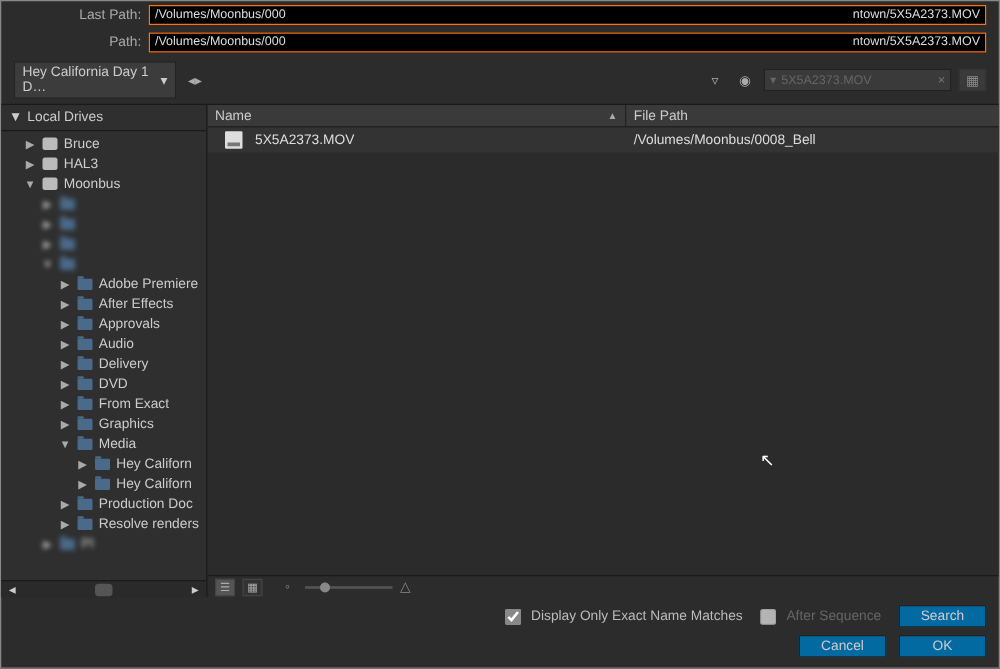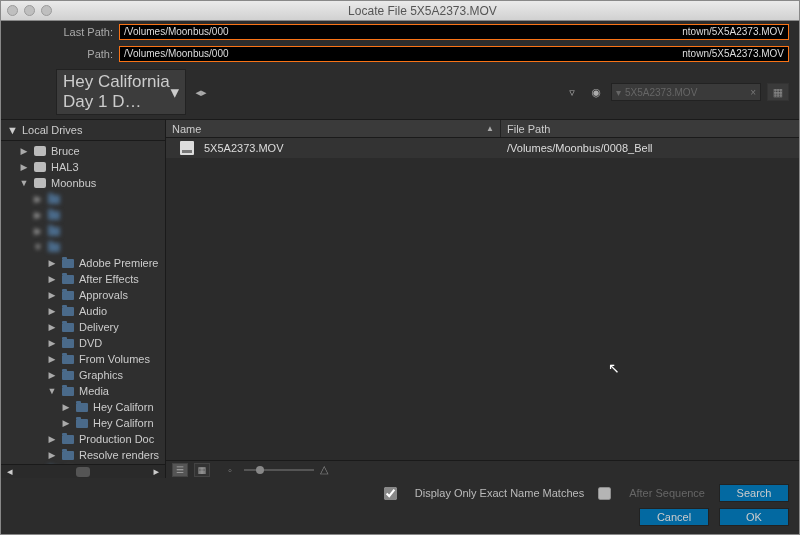--- a/index.html
+++ b/index.html
@@ -6,21 +6,21 @@
   body { background: #9d9d9d; width: 800px; height: 535px; overflow: hidden; font-size: 11px; color: #ccc; }
   .window { background: #2c2c2c; width: 800px; height: 535px; display: flex; flex-direction: column; border: 1px solid #888; }
   .titlebar { height: 20px; background: linear-gradient(#eaeaea,#d1d1d1); display: flex; align-items: center; padding: 0 6px; border-bottom: 1px solid #888; }
   .traffic { display: flex; gap: 6px; }
   .dot { width: 11px; height: 11px; border-radius: 50%; background: #bfbfbf; border: 1px solid #9b9b9b; }
   .title { flex: 1; text-align: center; color: #555; font-size: 12px; }
   .pathrow { display: flex; align-items: center; padding: 3px 10px; gap: 6px; margin-left: 47px; }
   .pathlabel { width: 55px; text-align: right; color: #aaa; font-size: 11px; }
   .pathfield { flex: 1; height: 16px; background: #000000; border: 1px solid #f97316; color: #ddd; font-size: 10px; padding: 1px 4px; overflow: hidden; white-space: nowrap; position: relative; }
   .toolbar { display: flex; align-items: center; padding: 4px 10px; gap: 6px; border-bottom: 1px solid #1a1a1a; }
-  .dropdown { background: #3c3c3c; border: 1px solid #222; color: #ccc; font-size: 17px; padding: 2px 6px; width: 130px; display: flex; justify-content: space-between; align-items: center; margin-left: 45px; }
+  .dropdown { background: #3c3c3c; border: 1px solid #222; color: #ccc; font-size: 11px; padding: 2px 6px; width: 130px; display: flex; justify-content: space-between; align-items: center; }
   .flexspace { flex: 1; }
   .iconbtn { width: 18px; height: 16px; display: flex; align-items: center; justify-content: center; color: #aaa; }
   .searchbox { width: 150px; height: 18px; background: #3a3a3a; border: 1px solid #222; color: #666; font-size: 10px; padding: 0 4px; display: flex; align-items: center; gap: 4px; }
   .searchbox .clear { margin-left: auto; color: #777; }
   .binbtn { width: 22px; height: 18px; display: flex; align-items: center; justify-content: center; color: #888; border: 1px solid #333; background: #3a3a3a; }
   .main { flex: 1; display: flex; min-height: 0; }
   .sidebar { width: 165px; background: #2f2f2f; border-right: 1px solid #1a1a1a; display: flex; flex-direction: column; overflow: hidden; }
   .sidehdr { padding: 4px 6px; border-bottom: 1px solid #1a1a1a; color: #ccc; font-size: 11px; display: flex; align-items: center; gap: 4px; }
   .tree { flex: 1; overflow: hidden; font-size: 11px; padding: 2px 0; }
   .node { display: flex; align-items: center; height: 16px; gap: 4px; padding-right: 2px; white-space: nowrap; overflow: hidden; }
@@ -45,39 +45,31 @@
   .row { display: flex; height: 20px; align-items: center; background: #333; font-size: 11px; color: #ddd; }
   .row .col-name { border-right: none; }
   .fileic { width: 14px; height: 14px; background: #ddd; border-radius: 1px; margin-right: 6px; margin-left: 8px; position: relative; }
   .fileic::after { content: ""; position: absolute; bottom: 2px; left: 2px; width: 10px; height: 3px; background: #777; }
   .viewbar { height: 18px; border-top: 1px solid #1a1a1a; display: flex; align-items: center; padding: 0 6px; gap: 6px; }
   .vbbtn { width: 16px; height: 14px; border: 1px solid #444; background: #333; display: flex; align-items: center; justify-content: center; font-size: 9px; color: #aaa; }
   .vbbtn.active { background: #555; }
   .slider { width: 70px; height: 2px; background: #555; margin-left: 6px; position: relative; }
   .slider::after { content: ""; position: absolute; left: 12px; top: -3px; width: 8px; height: 8px; background: #888; border-radius: 4px; }
   .bottombar { padding: 6px 10px 2px; display: flex; justify-content: flex-end; align-items: center; gap: 14px; font-size: 11px; }
-  .chk { display: flex; align-items: center; gap: 18px; color: #bbb; }
+  .chk { display: flex; align-items: center; gap: 8px; color: #bbb; }
   .chk input { accent-color: #888; }
   .chk.dis { color: #666; }
   .btn { width: 70px; height: 18px; background: #0369a1; border: 1px solid #222; color: #ccc; font-size: 11px; display: flex; align-items: center; justify-content: center; cursor: pointer; }
   .buttonrow { padding: 4px 10px 8px; display: flex; justify-content: flex-end; gap: 10px; }
   .cursor { position: absolute; left: 608px; top: 360px; font-size: 14px; color: #fff; pointer-events: none; }
 </style>
 </head>
 <body>
 
 <div class="window">
-  <div class="titlebar">
-    <div class="traffic">
-      <div class="dot"></div>
-      <div class="dot"></div>
-      <div class="dot"></div>
-    </div>
-    <div class="title">Locate File 5X5A2373.MOV</div>
-  </div>
 
   <div class="pathrow">
     <div class="pathlabel">Last Path:</div>
     <div class="pathfield">
       <span style="float:left">/Volumes/Moonbus/000</span>
       <span style="float:right">ntown/5X5A2373.MOV</span>
     </div>
   </div>
   <div class="pathrow">
     <div class="pathlabel">Path:</div>
@@ -200,21 +192,21 @@
             <span class="ic">
               <span class="folder"></span>
             </span>
             <span>DVD</span>
           </div>
           <div class="node ind-4">
             <span class="arrow">▶</span>
             <span class="ic">
               <span class="folder"></span>
             </span>
-            <span>From Volumes</span>
+            <span>From Exact</span>
           </div>
           <div class="node ind-4">
             <span class="arrow">▶</span>
             <span class="ic">
               <span class="folder"></span>
             </span>
             <span>Graphics</span>
           </div>
           <div class="node ind-4">
             <span class="arrow">▼</span>

